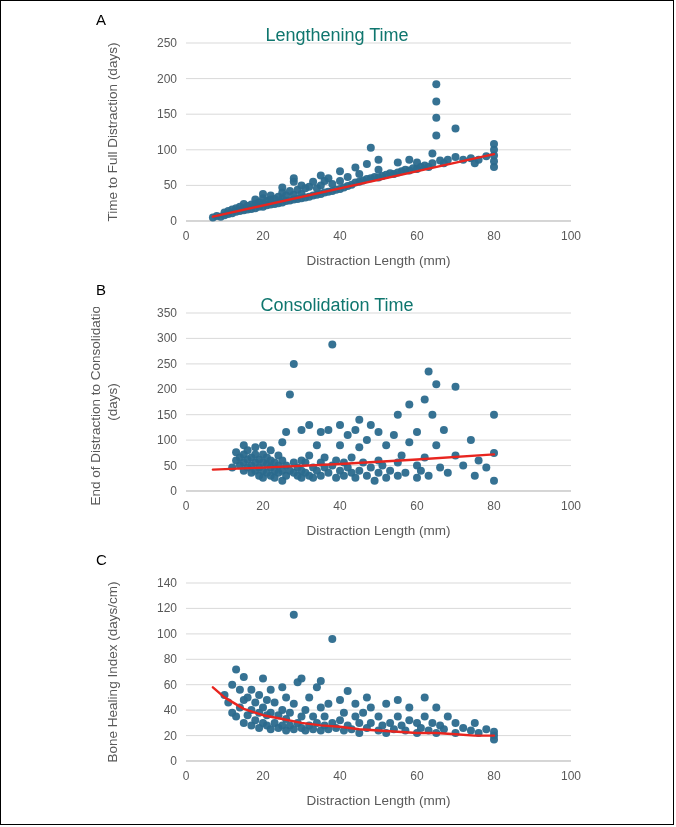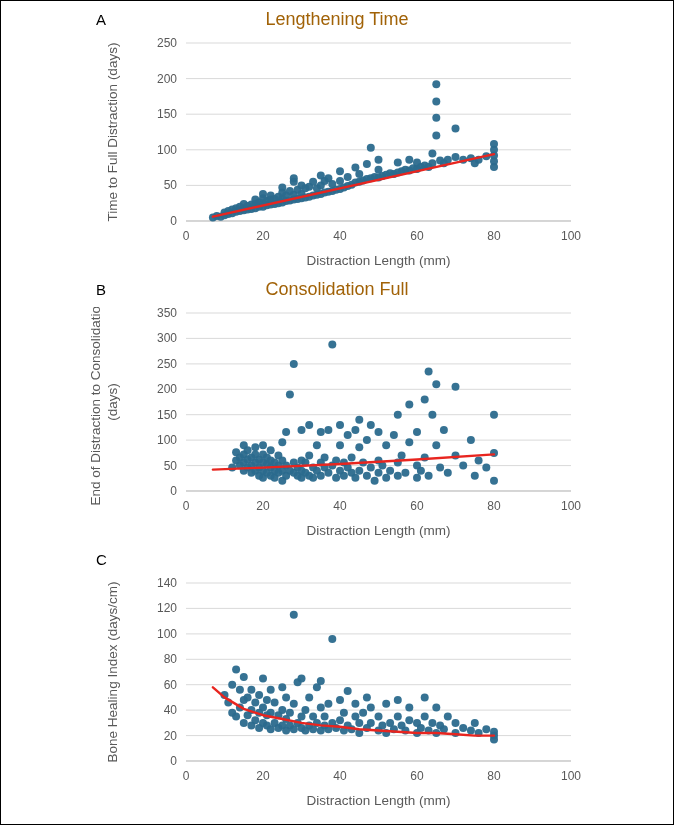--- a/index.html
+++ b/index.html
@@ -1,21 +1,21 @@
 <!DOCTYPE html>
 <html><head>
 <meta charset="utf-8">
 <style>
   html,body{margin:0;padding:0;background:#fff;}
   body{font-family:"Liberation Sans",sans-serif;}
   .figure{width:674px;height:825px;border:1px solid #000;background:#fff;overflow:hidden;box-sizing:border-box;padding-top:6px;}
   .panel{position:relative;height:270px;}
   .panel-head{position:relative;height:30px;}
   .panel-letter{position:absolute;left:95px;top:4px;font-size:15px;color:#000;}
-  .panel-title{position:absolute;left:0;right:0;top:2px;margin:0;text-align:center;font-size:18px;font-weight:400;color:#a16207;}
+  .panel-title{position:absolute;left:0;right:0;top:2px;margin:16px;text-align:center;font-size:18px;font-weight:400;color:#0f766e;}
   svg.chart{display:block;font-family:"Liberation Sans",sans-serif;}
   svg .tick{font-size:12px;}
   svg .axis-title{font-size:13.5px;}
 </style>
 </head>
 <body>
 
 <div class="figure">
 
   <section class="panel">
@@ -175,21 +175,21 @@
         <circle cx="493.0" cy="107.1" r="4" fill="#2b6a8d" fill-opacity="0.95"></circle>
         <polyline points="211.9,179.7 493.0,117.1" fill="none" stroke="#e8251f" stroke-width="2.4" stroke-linecap="round" stroke-linejoin="round"></polyline>
         <text x="377.5" y="228" text-anchor="middle" class="axis-title" fill="#595959">Distraction Length (mm)</text>
         <text x="116" y="95" text-anchor="middle" class="axis-title" fill="#595959" transform="rotate(-90 116 95)">Time to Full Distraction (days)</text>
       </svg>
   </section>
 
   <section class="panel">
     <div class="panel-head">
       <span class="panel-letter">B</span>
-      <h2 class="panel-title">Consolidation Full</h2>
+      <h2 class="panel-title">Consolidation Time</h2>
     </div>
     <svg class="chart" width="676" height="236" viewBox="0 0 676 236">
         <line x1="185" x2="570" y1="184.0" y2="184.0" stroke="#d9d9d9" stroke-width="1"></line>
         <text x="176" y="188.0" text-anchor="end" class="tick" fill="#595959">0</text>
         <line x1="185" x2="570" y1="158.6" y2="158.6" stroke="#d9d9d9" stroke-width="1"></line>
         <text x="176" y="162.6" text-anchor="end" class="tick" fill="#595959">50</text>
         <line x1="185" x2="570" y1="133.1" y2="133.1" stroke="#d9d9d9" stroke-width="1"></line>
         <text x="176" y="137.1" text-anchor="end" class="tick" fill="#595959">100</text>
         <line x1="185" x2="570" y1="107.7" y2="107.7" stroke="#d9d9d9" stroke-width="1"></line>
         <text x="176" y="111.7" text-anchor="end" class="tick" fill="#595959">150</text>

